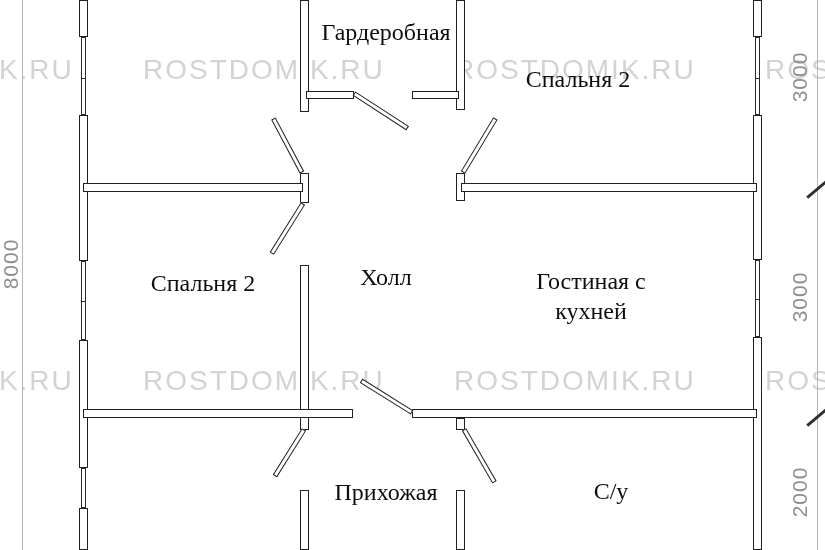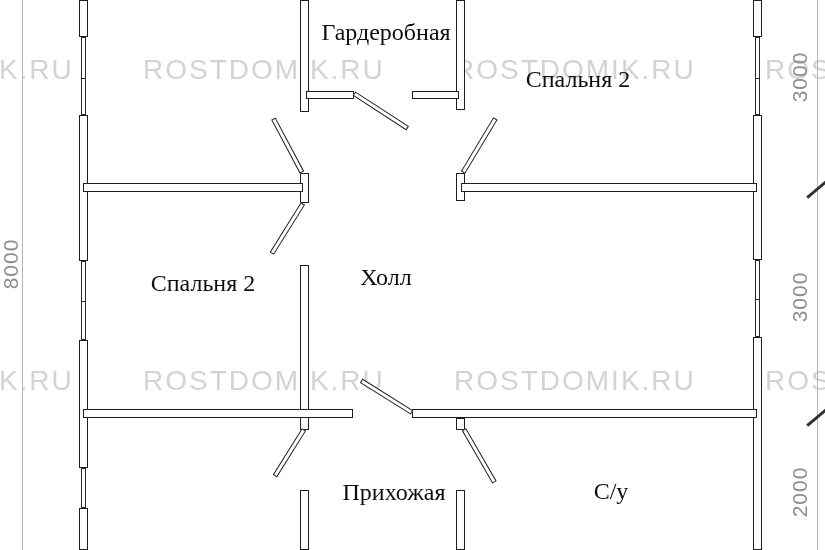--- a/index.html
+++ b/index.html
@@ -112,21 +112,22 @@
   <div class="leaf" style="left:303px; top:200.5px; width:59px; transform:rotate(122deg);"></div>
   <div class="leaf" style="left:354px; top:90.5px;  width:64px; transform:rotate(33deg);"></div>
   <div class="leaf" style="left:412px; top:409.5px; width:60px; transform:rotate(-148deg);"></div>
   <div class="leaf" style="left:304px; top:426.5px; width:55px; transform:rotate(122deg);"></div>
   <div class="leaf" style="left:464px; top:426.5px; width:61px; transform:rotate(60deg);"></div>
 
   <div class="room" style="left:386px; top:32px;">Гардеробная</div>
   <div class="room" style="left:578px; top:79px;font-family:Liberation Serif, serif;">Спальня 2</div>
   <div class="room" style="left:203px; top:283px;">Спальня 2</div>
   <div class="room" style="left:386px; top:277px;">Холл</div>
-  <div class="room" style="left:386px; top:492px;margin-left:8px;">Прихожая</div>
+  <div class="room wrap" style="left:591px; top:296px;">Гостиная с кухней</div>
+  <div class="room" style="left:386px; top:492px;">Прихожая</div>
   <div class="room" style="left:611px; top:491px;">С/у</div>
 
   <div class="dim" style="left:11px;  top:264px;">8000</div>
   <div class="dim" style="left:800px; top:77px;">3000</div>
   <div class="dim" style="left:800px; top:297px;">3000</div>
   <div class="dim" style="left:800px; top:492px;">2000</div>
 
 </div>
 
 </body></html>

